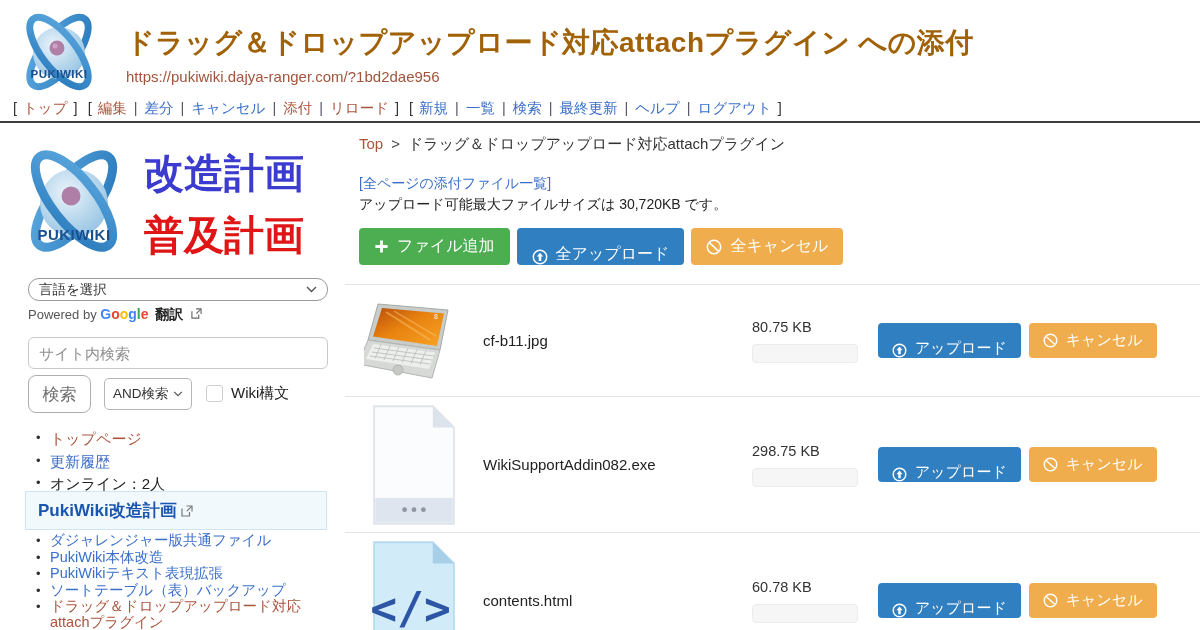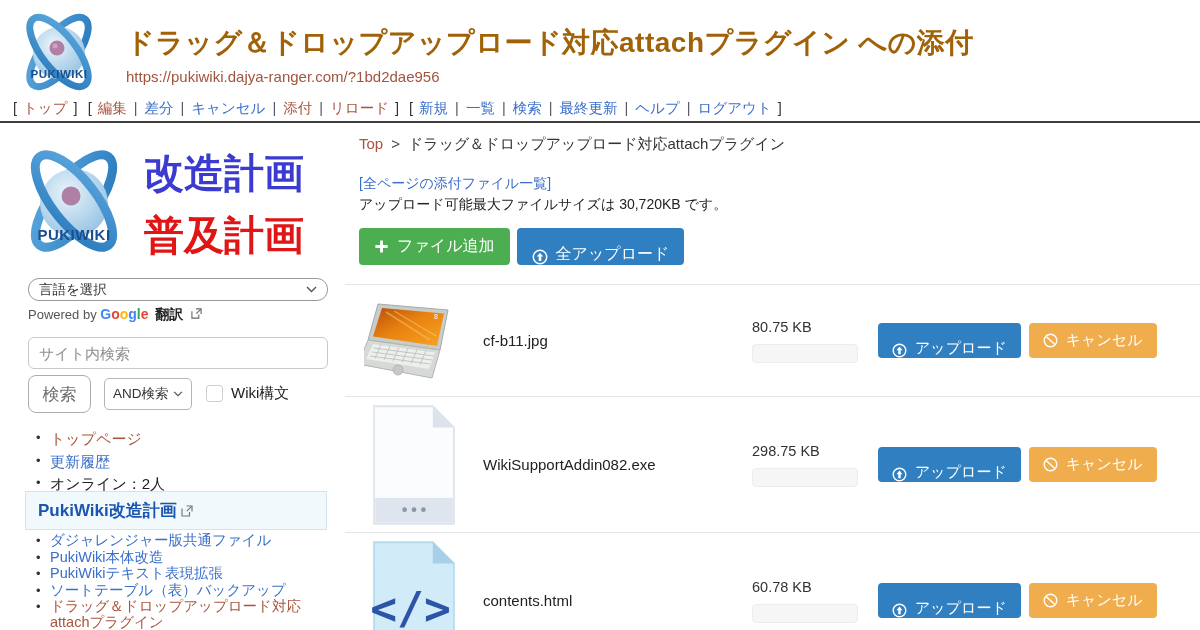--- a/index.html
+++ b/index.html
@@ -205,20 +205,27 @@
         </svg>
         <span>ファイル追加</span>
       </button>
       <button class="btn btn-blue">
         <svg width="16" height="16" viewBox="0 0 16 16">
           <circle cx="8" cy="8" r="6.7" fill="none" stroke="#fff" stroke-width="1.5"></circle>
           <path d="M8 3.8 L11.2 7.6 H9.3 V12 H6.7 V7.6 H4.8 Z" fill="#fff"></path>
         </svg>
         <span>全アップロード</span>
       </button>
+      <button class="btn btn-orange">
+        <svg width="16" height="16" viewBox="0 0 16 16">
+          <circle cx="8" cy="8" r="6.7" fill="none" stroke="#fff" stroke-width="1.5"></circle>
+          <line x1="3.6" y1="3.9" x2="12.4" y2="12.1" stroke="#fff" stroke-width="1.5"></line>
+        </svg>
+        <span>全キャンセル</span>
+      </button>
     </div>
 
     <div class="filelist">
 
       <div class="frow frow-1">
         <div class="col-thumb">
           <svg width="100" height="82" viewBox="0 0 100 82">
             <defs>
               <linearGradient id="scr" x1="0" y1="0" x2="1" y2="1">
                 <stop offset="0%" stop-color="#b84f0c"></stop>

